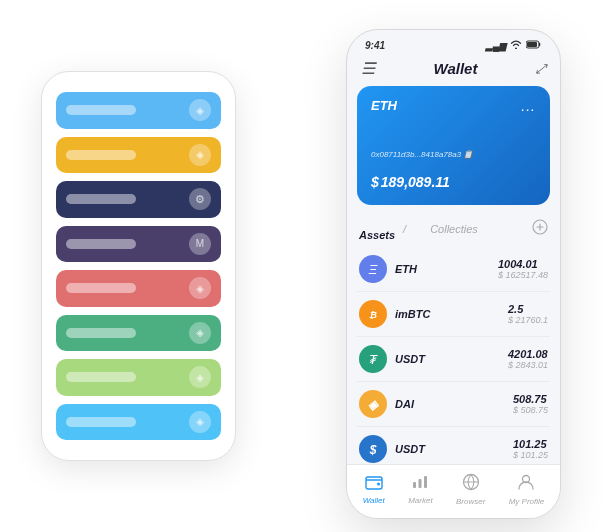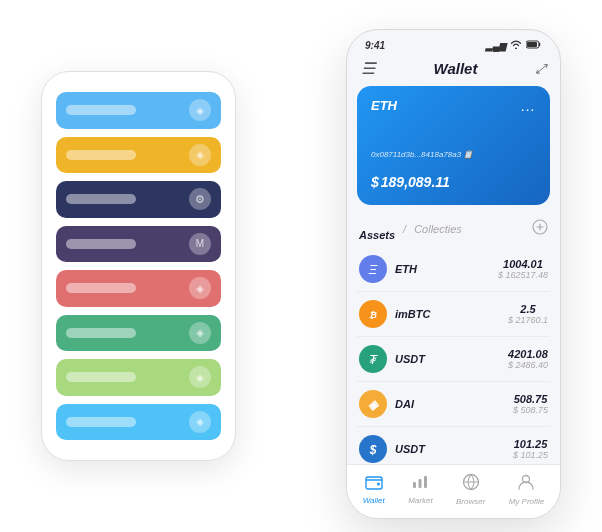--- a/index.html
+++ b/index.html
@@ -189,20 +189,21 @@
       color: #1a1a2e;
       margin-top: 12px;
     }
     .assets-tab-sep {
       font-size: 11px;
       color: #aaa;
     }
     .assets-tab-inactive {
       font-size: 11px;
       color: #aaa;
+      margin-left: 16px;
     }
     .assets-add {
       font-size: 16px;
       color: #aaa;
       cursor: pointer;
     }
 
     
     .asset-list {
       flex: 1;
@@ -225,21 +226,21 @@
       margin-right: 8px;
       flex-shrink: 0;
     }
     .asset-name {
       font-size: 11px;
       font-weight: 600;
       color: #1a1a2e;
       flex: 1;
     }
     .asset-amounts {
-      text-align: center;
+      text-align: left;
     }
     .asset-amount-primary {
       font-size: 11px;
       font-weight: 600;
       color: #1a1a2e;
     }
     .asset-amount-secondary {
       font-size: 9px;
       color: #aaa;
     }
@@ -394,21 +395,21 @@
             <div class="asset-amount-primary">2.5</div>
             <div class="asset-amount-secondary">$ 21760.1</div>
           </div>
         </div>
 
         <div class="asset-item">
           <div class="asset-icon" style="background:#26a17b; color:#fff;">₮</div>
           <span class="asset-name">USDT</span>
           <div class="asset-amounts">
             <div class="asset-amount-primary">4201.08</div>
-            <div class="asset-amount-secondary">$ 2486.40</div>
+            <div class="asset-amount-secondary">$ 2843.01</div>
           </div>
         </div>
 
         <div class="asset-item">
           <div class="asset-icon" style="background:#f5ac37; color:#fff;">
             <svg width="24" height="24" viewBox="0 0 24 24">
                 <circle cx="12" cy="12" r="12" fill="#f5ac37"></circle>
                 <text x="12" y="17" text-anchor="middle" font-size="13" fill="#fff" font-weight="bold">◈</text>
               </svg>
           </div>

